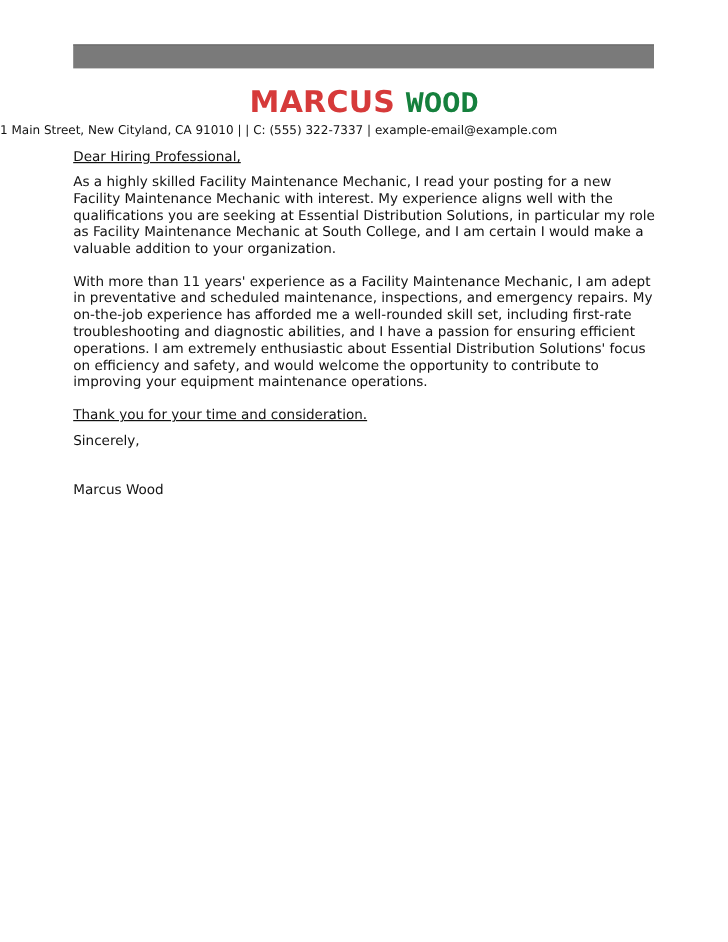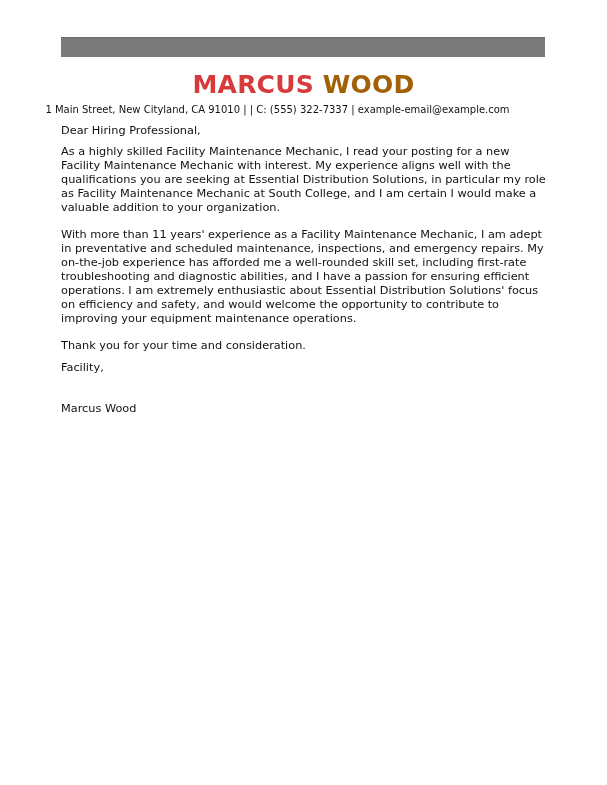--- a/index.html
+++ b/index.html
@@ -3,43 +3,43 @@
 <meta charset="utf-8">
 <style>
   html, body { margin: 0; padding: 0; background: #ffffff; }
   body { width: 607px; height: 785px; position: relative; overflow: hidden;
          font-family: "DejaVu Sans", sans-serif; color: #111111; }
   .topbar { position: absolute; left: 61px; top: 37px; width: 484px; height: 19px;
             background: #7a7a7a; border-top: 1px solid #6d6d6d; }
   .name { position: absolute; left: 0; top: 70px; width: 607px; text-align: center;
           font-size: 25px; font-weight: bold; letter-spacing: 0.2px; line-height: 30px; }
   .name .first { color: #d63a3a; margin-top: 26px; }
-  .name .last { color: #a16207; }
-  .contact { position: absolute; left: 0; top: 103px; width: 555px; text-align: center;
+  .name .last { color: #15803d; font-family: Liberation Mono, monospace; }
+  .contact { position: absolute; left: 0; top: 103px; width: 555px; 
              font-size: 10px; line-height: 13px; color: #111; }
   .letter { position: absolute; left: 61px; top: 124px; width: 490px;
             font-size: 11.3px; line-height: 14px; }
   .letter p { margin: 0; }
-  .salutation { margin-bottom: 7px !important; }
+  .salutation { margin-bottom: 7px !important; text-decoration: underline; }
   .para { margin-bottom: 13px !important; }
-  .closing { margin-bottom: 8px !important; }
+  .closing { margin-bottom: 8px !important; text-decoration: underline; }
   .signoff { margin-bottom: 27px !important; }
 </style>
 </head>
 <body>
 
 <div class="topbar"></div>
 
 <div class="name">
   <span class="first">MARCUS</span>
   <span class="last">WOOD</span>
 </div>
 
 <div class="contact">1 Main Street, New Cityland, CA 91010 | | C: (555) 322-7337 | example-email@example.com</div>
 
 <div class="letter">
   <p class="salutation">Dear Hiring Professional,</p>
   <p class="para">As a highly skilled Facility Maintenance Mechanic, I read your posting for a new Facility Maintenance Mechanic with interest. My experience aligns well with the qualifications you are seeking at Essential Distribution Solutions, in particular my role as Facility Maintenance Mechanic at South College, and I am certain I would make a valuable addition to your organization.</p>
   <p class="para">With more than 11 years' experience as a Facility Maintenance Mechanic, I am adept in preventative and scheduled maintenance, inspections, and emergency repairs. My on-the-job experience has afforded me a well-rounded skill set, including first-rate troubleshooting and diagnostic abilities, and I have a passion for ensuring efficient operations. I am extremely enthusiastic about Essential Distribution Solutions' focus on efficiency and safety, and would welcome the opportunity to contribute to improving your equipment maintenance operations.</p>
   <p class="closing">Thank you for your time and consideration.</p>
-  <p class="signoff">Facility,</p>
+  <p class="signoff">Sincerely,</p>
   <p>Marcus Wood</p>
 </div>
 
 </body></html>

